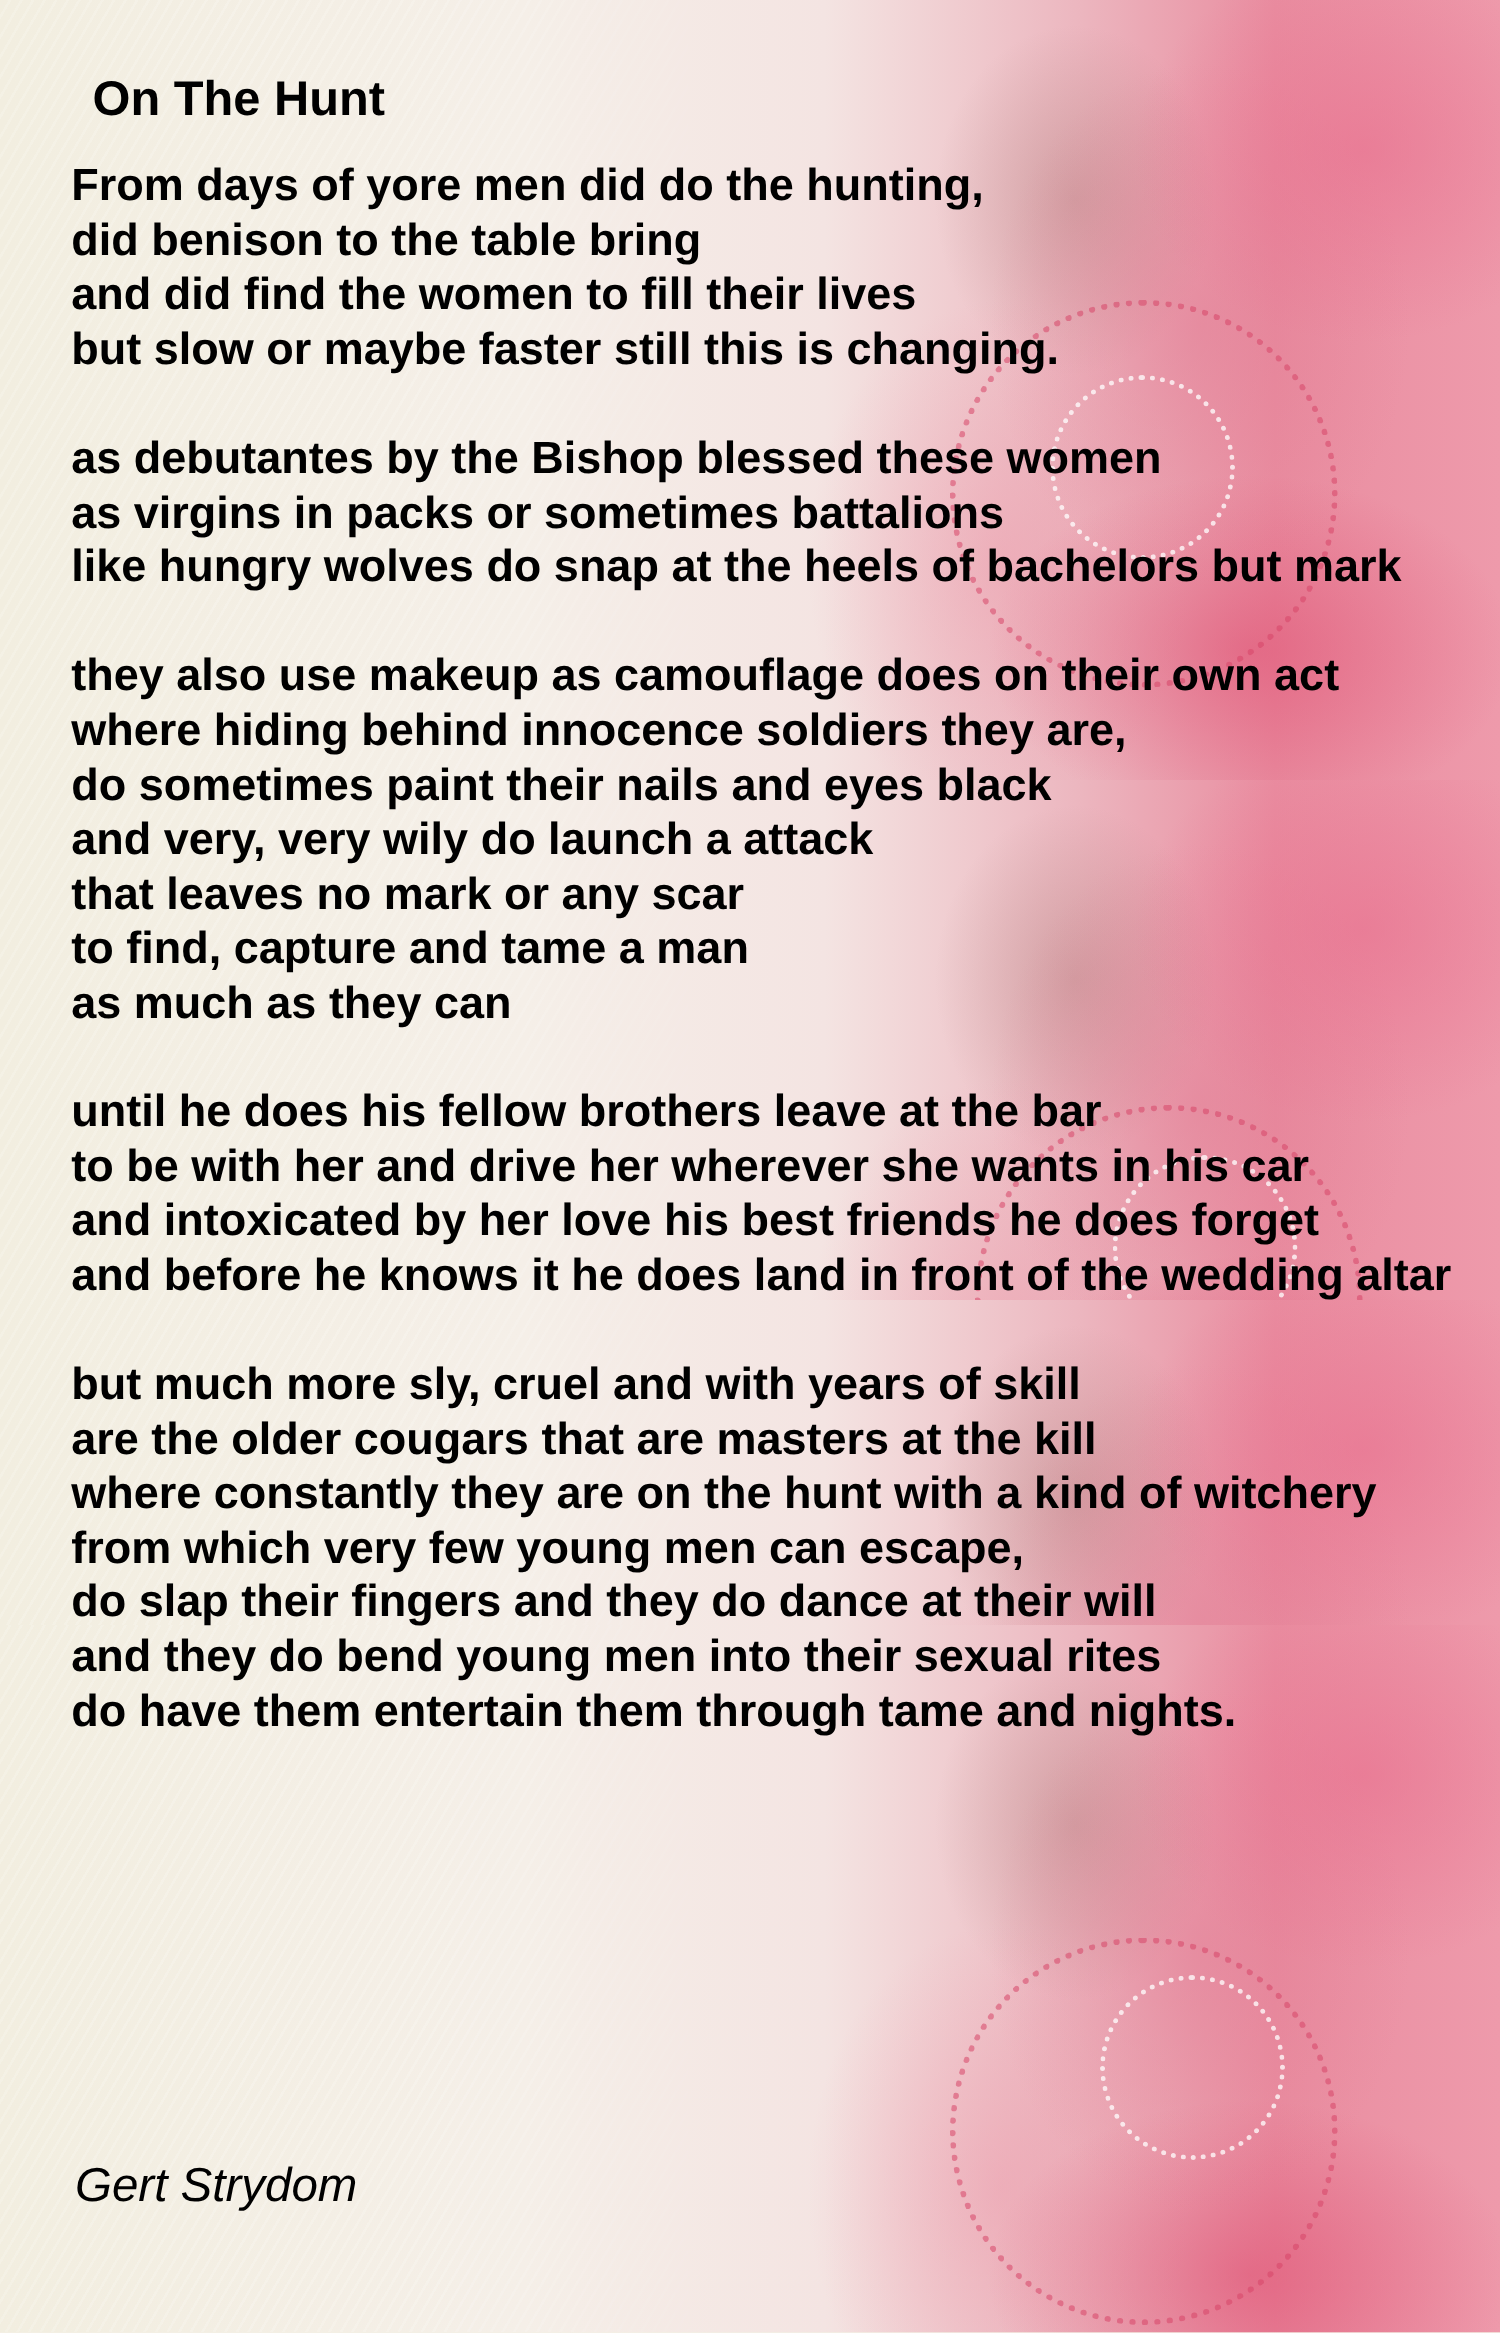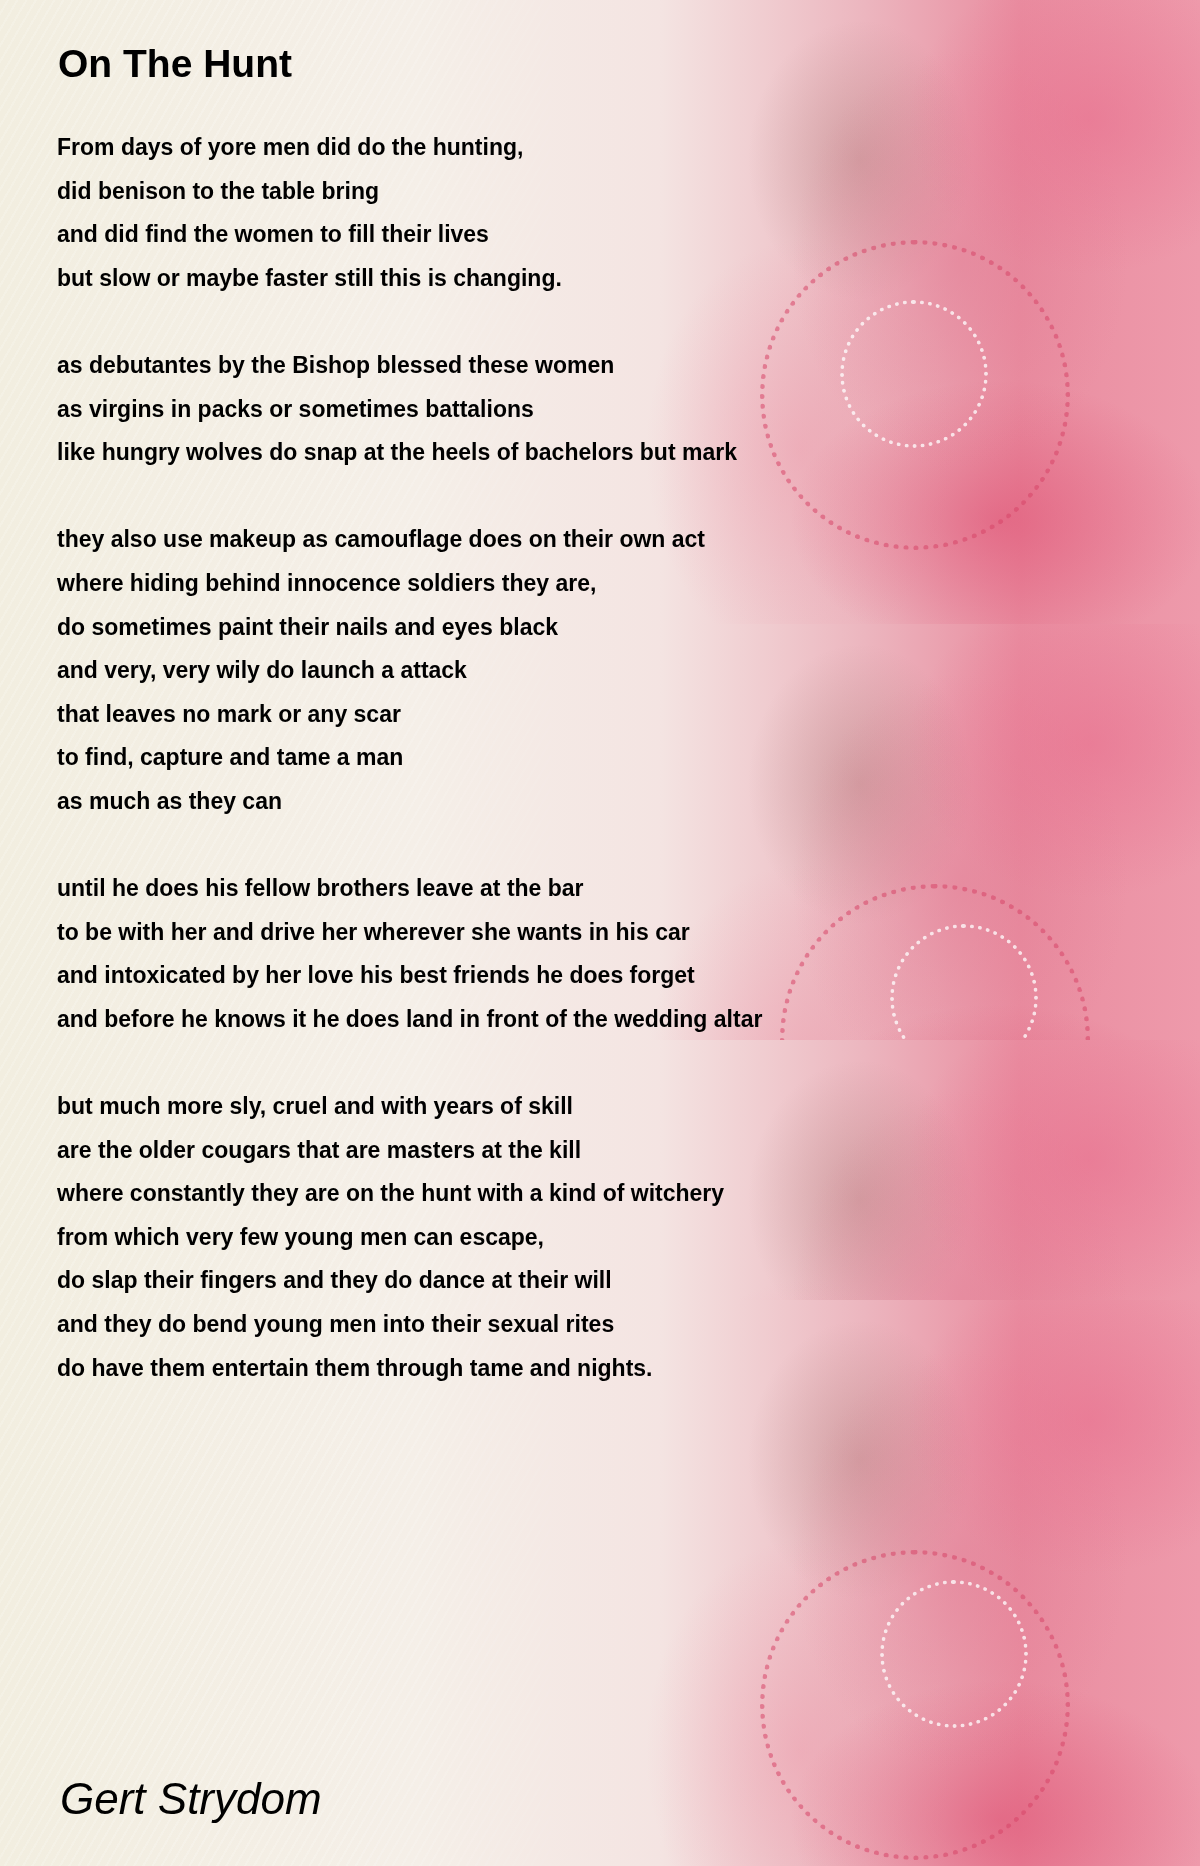--- a/index.html
+++ b/index.html
@@ -25,33 +25,33 @@
     -webkit-mask-image: linear-gradient(90deg, #000 0%, #000 30%, transparent 50%);
     mask-image: linear-gradient(90deg, #000 0%, #000 30%, transparent 50%);
   }
   .band .dots {
     position: absolute; width: 300px; height: 300px; border-radius: 50%;
     border: 5px dotted rgba(215,70,105,0.55);
   }
   .band .dots.white { border-color: rgba(255,255,255,0.75); border-width: 4px; width: 140px; height: 140px; }
   .content { position: relative; z-index: 1; }
   .title {
-    position: absolute; left: 58px; top: 42px; margin: 0;
+    position: absolute; left: 58px; top: 42px; margin: 16px;
     font-size: 39px; font-weight: bold; color: #000;
   }
   .poem { position: absolute; left: 57px; top: 126px; }
   .stanza { margin: 0; }
   .line {
-    display: block; font-size: 23px; font-weight: bold; color: #000;
+    display: block; font-size: 36px; font-weight: bold; color: #000;
     line-height: 43.6px; white-space: nowrap;
   }
   .gap { height: 43.6px; }
   .author {
-    position: absolute; left: 60px; top: 1774px;
-    font-size: 44px; font-style: italic; color: #000;
+    position: absolute; left: 60px; top: 1728px;
+    font-size: 38px; font-style: italic; color: #000;
   }
 </style>
 </head>
 <body>
 
 <div class="bg">
   <div class="band" style="top:0;height:624px;">
     <div class="dots" style="left:760px;top:240px;"></div>
     <div class="dots white" style="left:840px;top:300px;"></div>
   </div>

